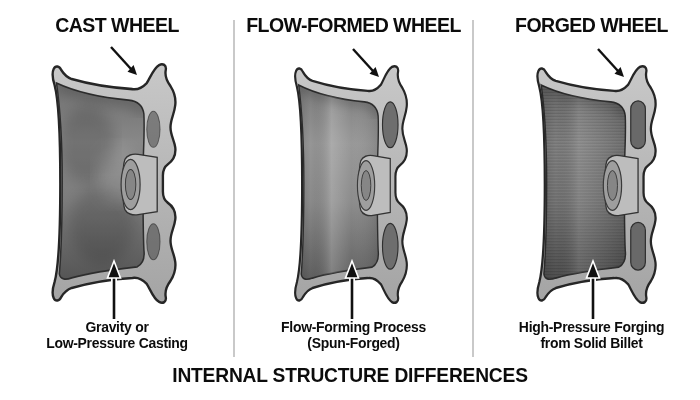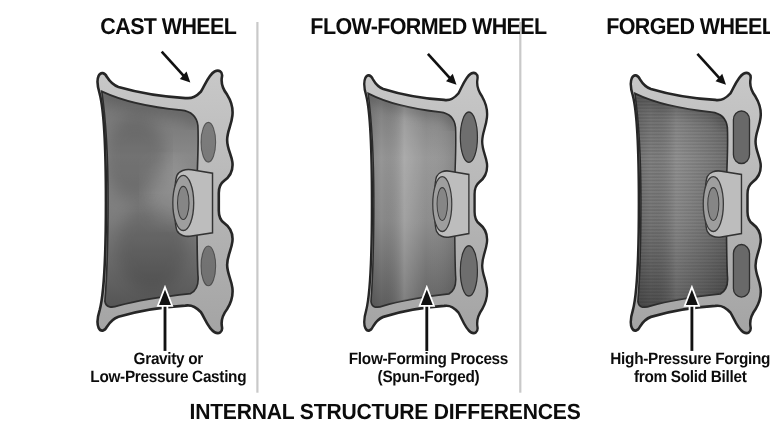--- a/index.html
+++ b/index.html
@@ -2,21 +2,21 @@
 <html><head>
 <meta charset="utf-8">
 <style>
   html,body{margin:0;padding:0;background:#ffffff;}
   #stage{
     position:relative;width:700px;height:400px;background:#ffffff;overflow:hidden;
     font-family:"Liberation Sans","DejaVu Sans",sans-serif;color:#111;
   }
   .divider{position:absolute;top:20px;height:337px;width:2px;background:#c9c9c9;}
   .d1{left:233px;} .d2{left:472px;}
-  .panel{position:absolute;top:0;height:400px;margin-left:36px;}
+  .panel{position:absolute;top:0;height:400px;}
   .p1{left:0;width:234px;} .p2{left:234px;width:239px;text-decoration:underline;} .p3{left:478px;width:227px;}
   .panel-title{
     position:absolute;top:13px;left:0;width:100%;margin:0;text-align:center;
     font-size:21px;font-weight:bold;letter-spacing:-0.6px;color:#0c0c0c;
     transform:scaleX(0.93);white-space:nowrap;
   }
   .caption{
     position:absolute;top:319px;left:0;width:100%;margin:0;text-align:center;
     font-size:15px;line-height:16px;font-weight:bold;letter-spacing:-0.3px;color:#0c0c0c;
     transform:scaleX(0.93);

